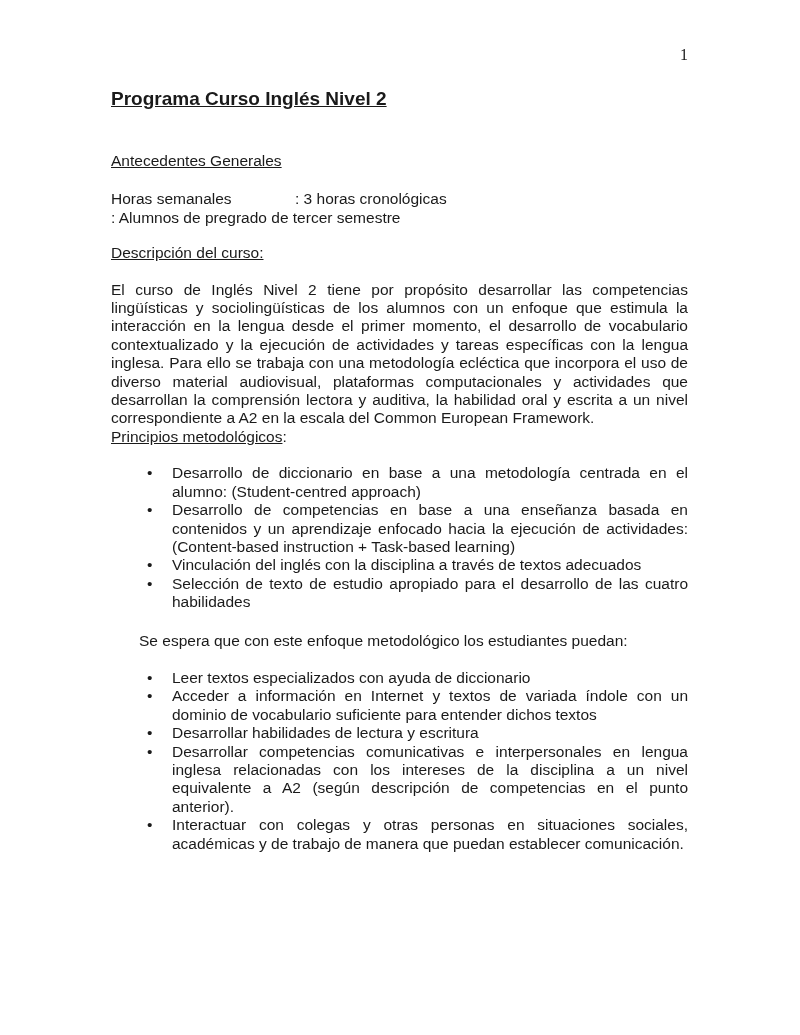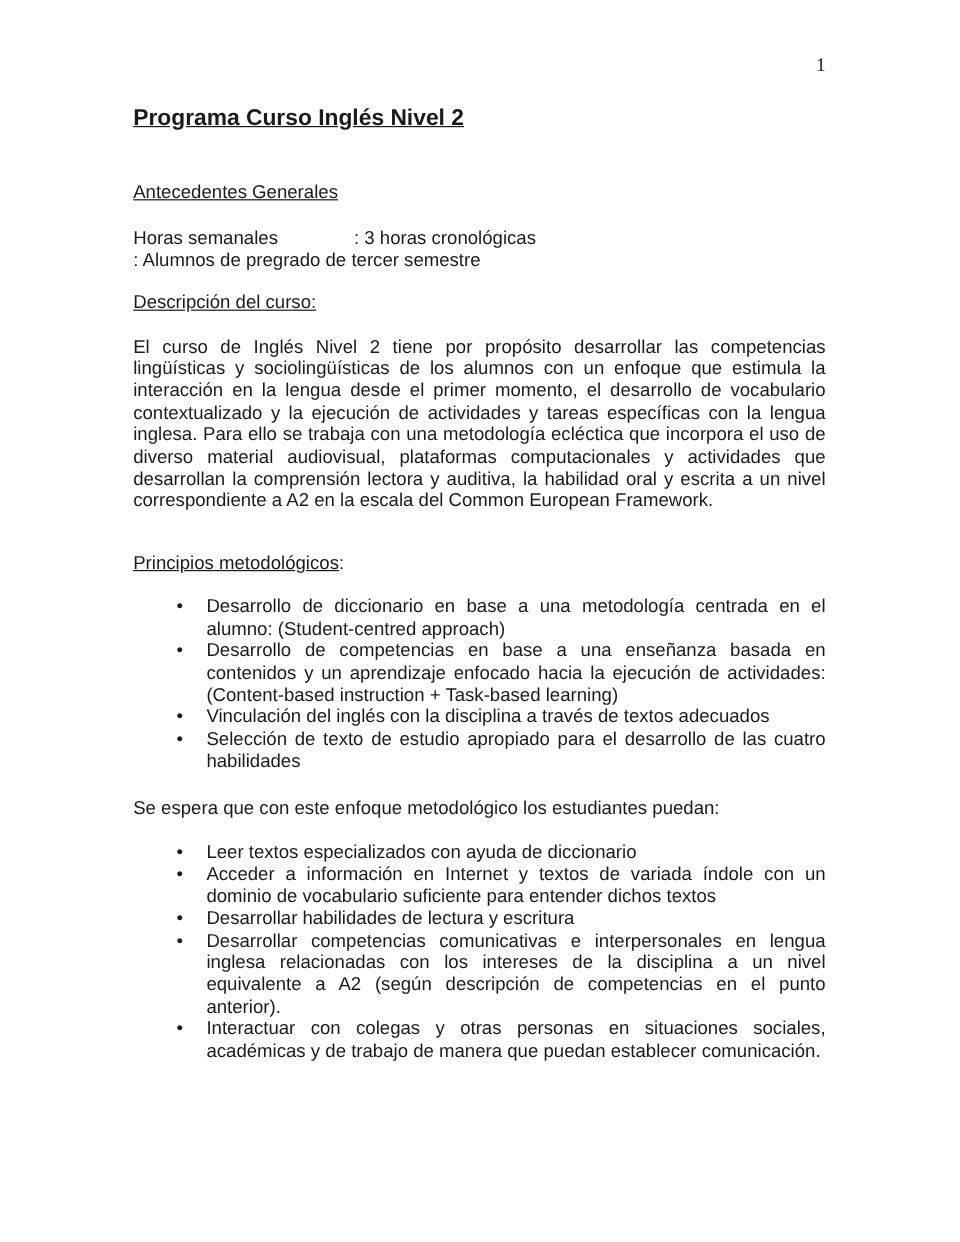--- a/index.html
+++ b/index.html
@@ -35,32 +35,33 @@
   }
   h2 {
     margin: 0;
     font-size: 15.5px;
     line-height: 18.4px;
     font-weight: normal;
   }
   h2 .u { text-decoration: underline; }
   .h-antecedentes { margin-top: 43px; }
   .h-descripcion  { margin-top: 17px; }
-  .h-principios   { margin-top: 33px; }
+  .h-principios   { }
   .kv { margin-top: 20px; }
   .kv-row { display: flex; }
   .kv-label { width: 184px; flex-shrink: 0; }
   .kv-value { flex: 1; }
   .para {
     margin: 18px 0 0 0;
     text-align: justify;
   }
   .intro {
     margin-top: 20px;
     text-align: left;
+    margin-left: 28px;
   }
   ul.blist {
     margin: 18px 0 0 0;
     padding: 0;
     list-style: none;
   }
   ul.blist2 { margin-top: 19px; }
   ul.blist li {
     position: relative;
     padding-left: 61px;

